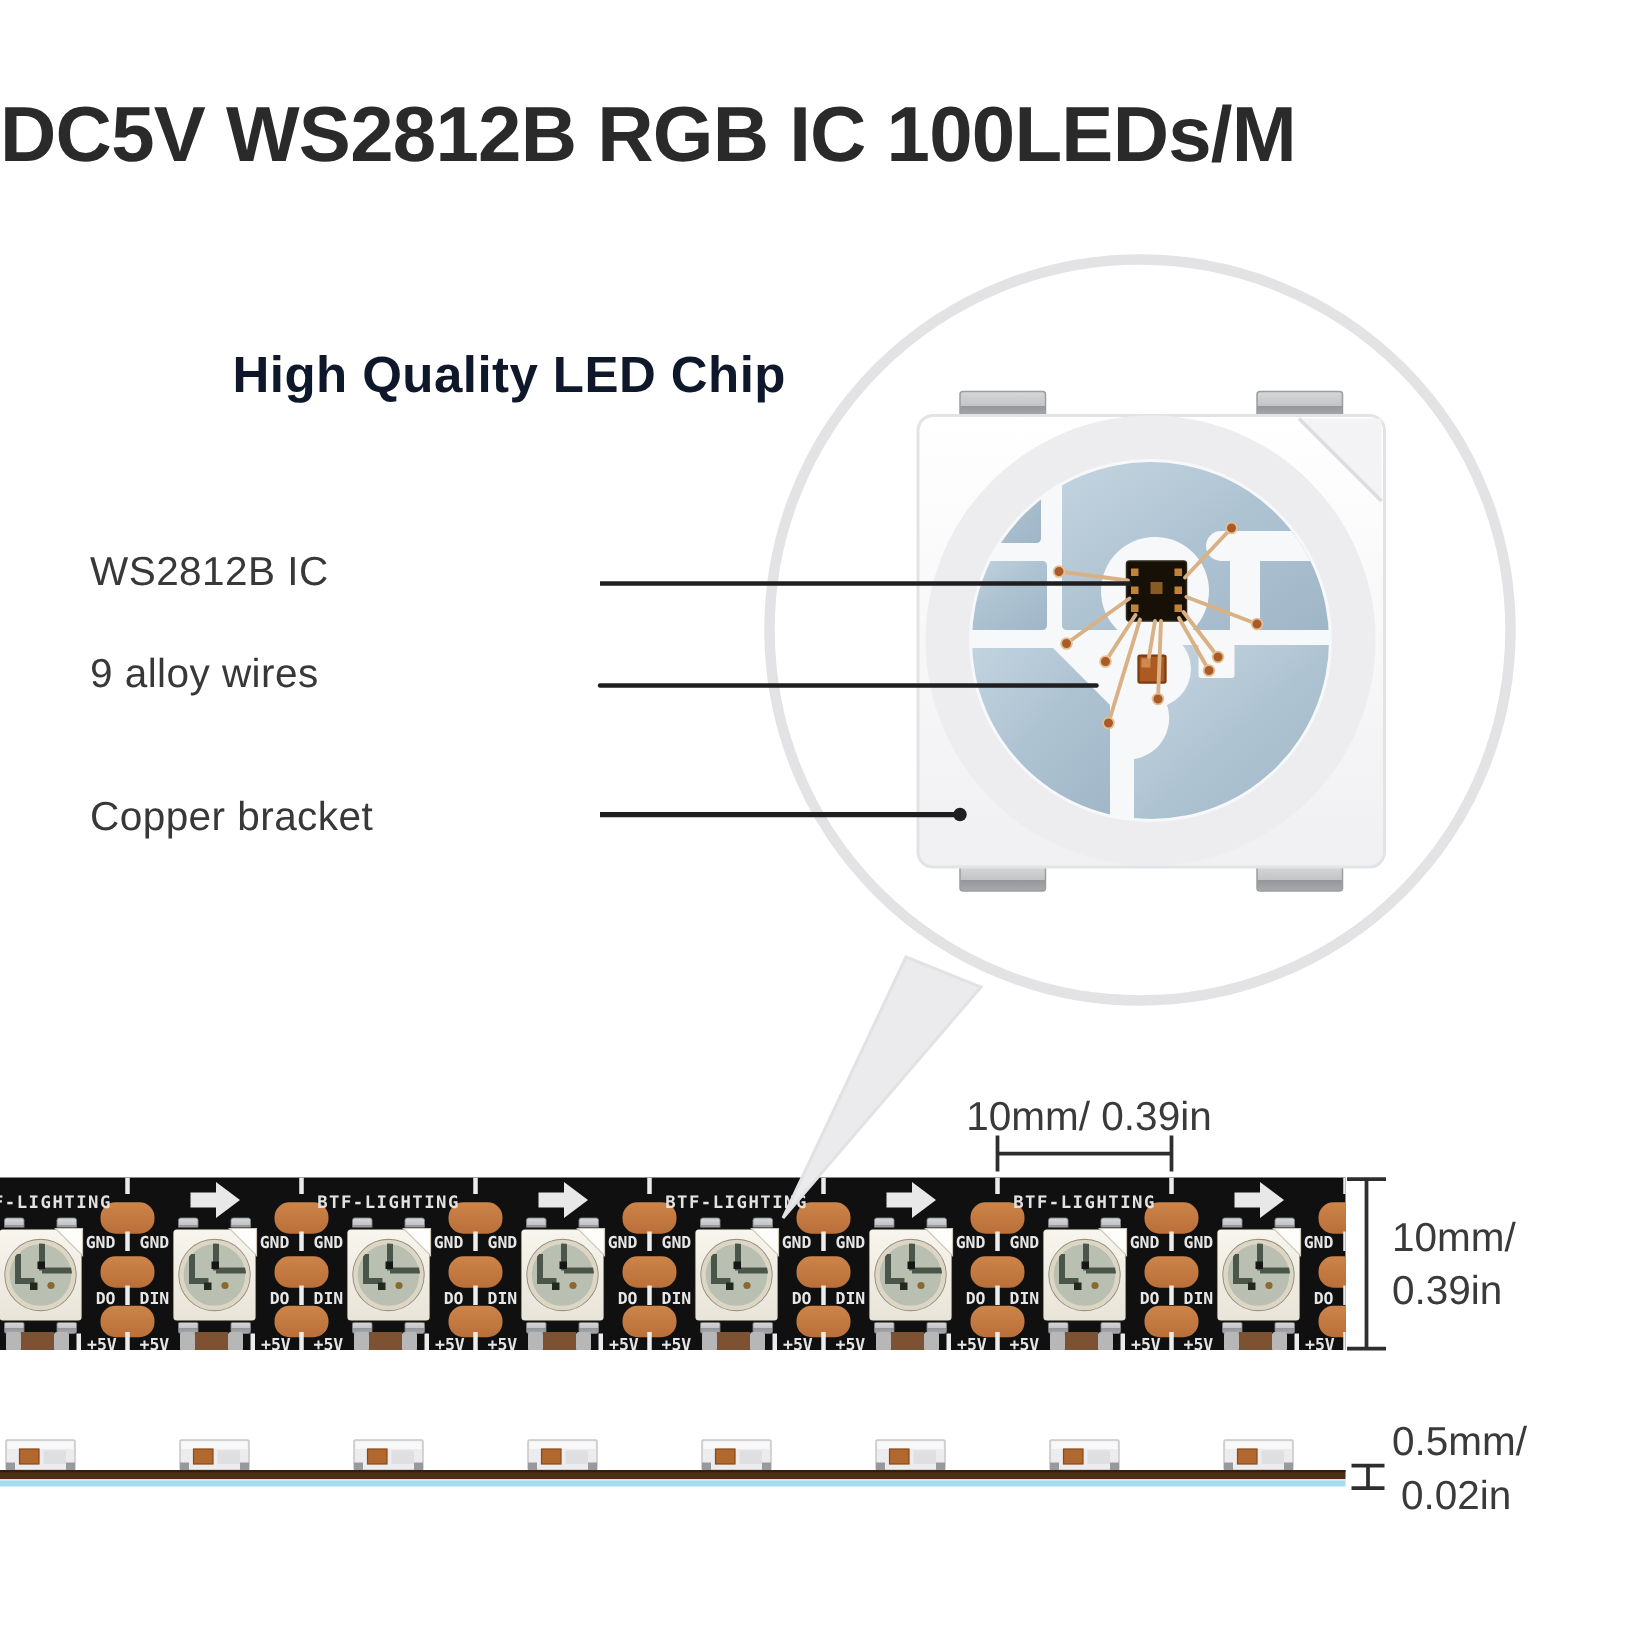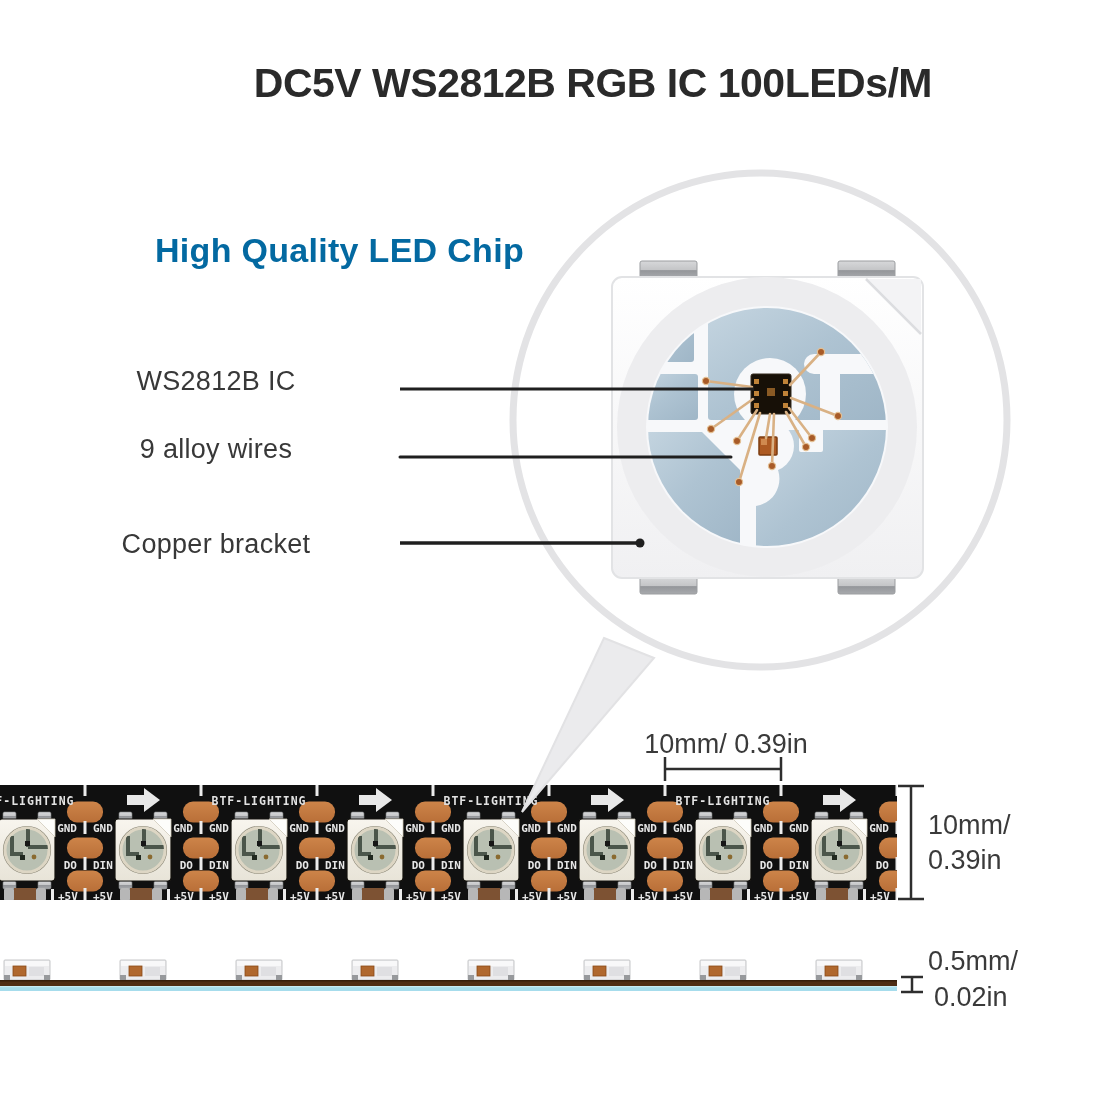--- a/index.html
+++ b/index.html
@@ -1,29 +1,29 @@
 <!DOCTYPE html>
 <html><head>
 <meta charset="utf-8">
 <style>
   html,body{margin:0;padding:0;}
   body{
     width:1100px;height:1100px;position:relative;background:#ffffff;
     font-family:"Liberation Sans", sans-serif;overflow:hidden;
   }
   .page-title{
-    position:absolute;top:60px;left:0;width:932px;text-align:right;
-    font-size:41px;font-weight:800;color:#2a2a2a;letter-spacing:-0.5px;
+    position:absolute;top:60px;left:0;width:932px;text-align:left;
+    font-size:52px;font-weight:800;color:#2a2a2a;letter-spacing:-0.5px;
   }
   .chip-heading{
     position:absolute;left:155px;top:231px;
-    font-size:34px;font-weight:700;color:#0369a1;letter-spacing:0.3px;
+    font-size:34px;font-weight:700;color:#0f172a;letter-spacing:0.3px;
   }
   .callout-label{
-    position:absolute;left:60px;width:312px;text-align:center;
+    position:absolute;left:60px;width:312px;text-align:left;
     font-size:27px;color:#383838;letter-spacing:0.3px;
   }
   #callout-ic{top:366px;}
   #callout-wires{top:434px;}
   #callout-bracket{top:529px;}
   #gfx{position:absolute;left:0;top:0;}
   text{font-family:"Liberation Sans", sans-serif;fill:#3a3a3a;}
   .dim-text{font-size:27px;fill:#3a3a3a;}
   .strip-text{
     font-family:"DejaVu Sans Mono", monospace;font-weight:700;

